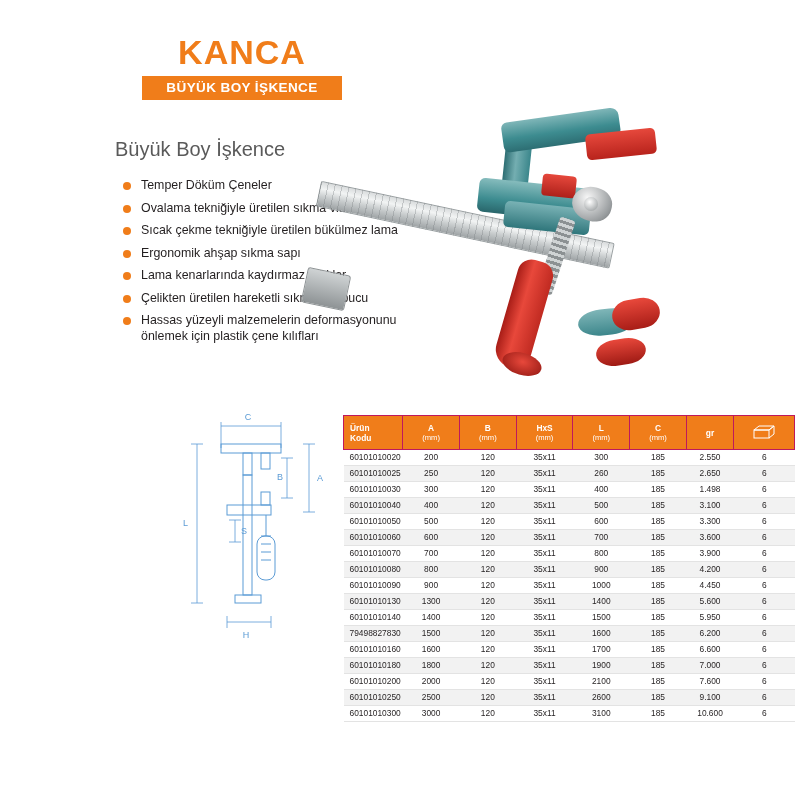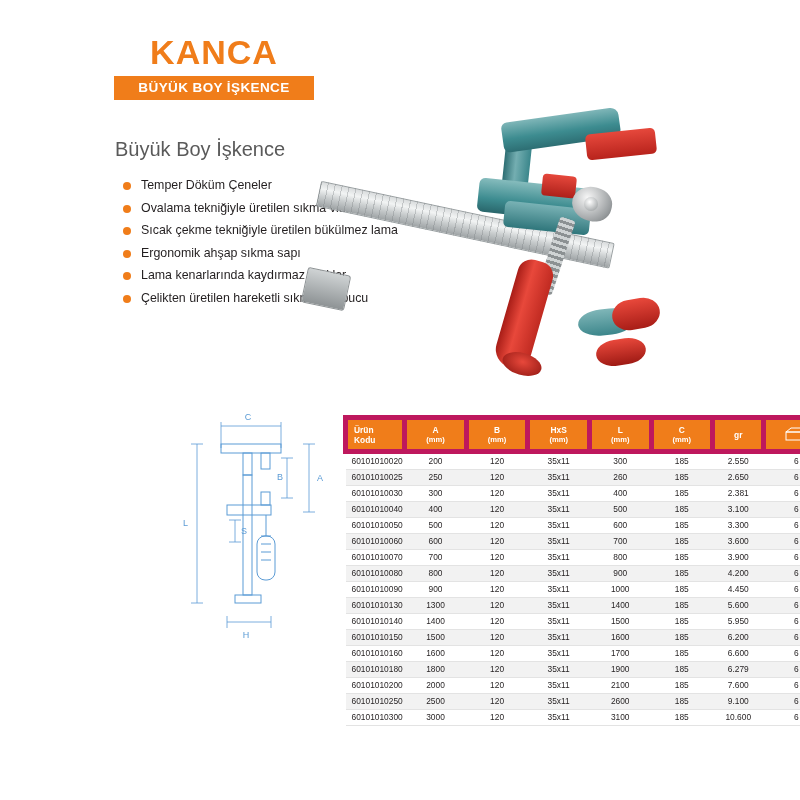--- a/index.html
+++ b/index.html
@@ -10,21 +10,21 @@
     background: #ffffff;
     font-family: "Liberation Sans", sans-serif;
     color: #231f20;
     position: relative;
     overflow: hidden;
   }
 
   
   #logo-block {
     position: absolute;
-    left: 114px;
+    left: 142px;
     top: 32px;
     width: 200px;
   }
   #logo-word {
     font-size: 34px;
     font-weight: bold;
     color: #f07d1a;
     letter-spacing: 1px;
     line-height: 40px;
     text-align: center;
@@ -235,59 +235,60 @@
     left: 343px;
     top: 415px;
     width: 420px;
     border-collapse: collapse;
     font-size: 8.4px;
   }
   #spec-table th {
     background: #f07d1a;
     color: #ffffff;
     font-weight: bold;
-    border: 5px solid #be185d;
+    border: 1px solid #be185d;
     padding: 1px 19px;
     line-height: 10px;
     text-align: center;
     vertical-align: middle;
     height: 34px;
   }
   #spec-table th.code-col { text-align: left; padding-left: 6px; width: 100px; }
   #spec-table td {
     border-bottom: 1px solid #e3e3e3;
     padding: 2px 2px;
     text-align: center;
     line-height: 11px;
     color: #231f20;
     white-space: nowrap;
   }
   #spec-table td.code-col { text-align: left; padding-left: 6px; }
   #spec-table tbody tr:nth-child(even) { background: #f2f2f2; }
   #spec-table tbody tr:nth-child(odd) { background: #ffffff; }
-  .th-unit { display: block; font-size: 7.6px; font-weight: bold; }
+  .th-unit { display: block; font-size: 7.6px; font-weight: normal; }
   .box-icon { display: inline-block; }
 </style>
 </head>
 <body>
 
 <div id="logo-block">
   <div id="logo-word">KANCA</div>
   <div id="logo-bar">BÜYÜK BOY İŞKENCE</div>
 </div>
 
 <div id="product-title">Büyük Boy İşkence</div>
 
 <ul id="feature-list">
   <li>Temper Döküm Çeneler</li>
   <li>Ovalama tekniğiyle üretilen sıkma vidası</li>
   <li>Sıcak çekme tekniğiyle üretilen bükülmez lama</li>
   <li>Ergonomik ahşap sıkma sapı</li>
   <li>Lama kenarlarında kaydırmaz tırtıklar</li>
   <li>Çelikten üretilen hareketli sıkma marpucu</li>
+  <li>Hassas yüzeyli malzemelerin deformasyonunu önlemek için plastik çene kılıfları</li>
 </ul>
 
 <div id="product-photo">
   <div class="pp bar"></div>
   <div class="pp bar-tirtik"></div>
   <div class="pp bar-end"></div>
 
   <div class="pp jaw-top-arm"></div>
   <div class="pp jaw-top"></div>
   <div class="pp jaw-top-pad"></div>
@@ -433,21 +434,21 @@
         <td>2.650</td>
         <td>6</td>
       </tr>
       <tr>
         <td class="code-col">60101010030</td>
         <td>300</td>
         <td>120</td>
         <td>35x11</td>
         <td>400</td>
         <td>185</td>
-        <td>2.381</td>
+        <td>1.498</td>
         <td>6</td>
       </tr>
       <tr>
         <td class="code-col">60101010040</td>
         <td>400</td>
         <td>120</td>
         <td>35x11</td>
         <td>500</td>
         <td>185</td>
         <td>3.100</td>
@@ -517,21 +518,21 @@
         <td class="code-col">60101010140</td>
         <td>1400</td>
         <td>120</td>
         <td>35x11</td>
         <td>1500</td>
         <td>185</td>
         <td>5.950</td>
         <td>6</td>
       </tr>
       <tr>
-        <td class="code-col">60101010150</td>
+        <td class="code-col">79498827830</td>
         <td>1500</td>
         <td>120</td>
         <td>35x11</td>
         <td>1600</td>
         <td>185</td>
         <td>6.200</td>
         <td>6</td>
       </tr>
       <tr>
         <td class="code-col">60101010160</td>
@@ -543,21 +544,21 @@
         <td>6.600</td>
         <td>6</td>
       </tr>
       <tr>
         <td class="code-col">60101010180</td>
         <td>1800</td>
         <td>120</td>
         <td>35x11</td>
         <td>1900</td>
         <td>185</td>
-        <td>6.279</td>
+        <td>7.000</td>
         <td>6</td>
       </tr>
       <tr>
         <td class="code-col">60101010200</td>
         <td>2000</td>
         <td>120</td>
         <td>35x11</td>
         <td>2100</td>
         <td>185</td>
         <td>7.600</td>

